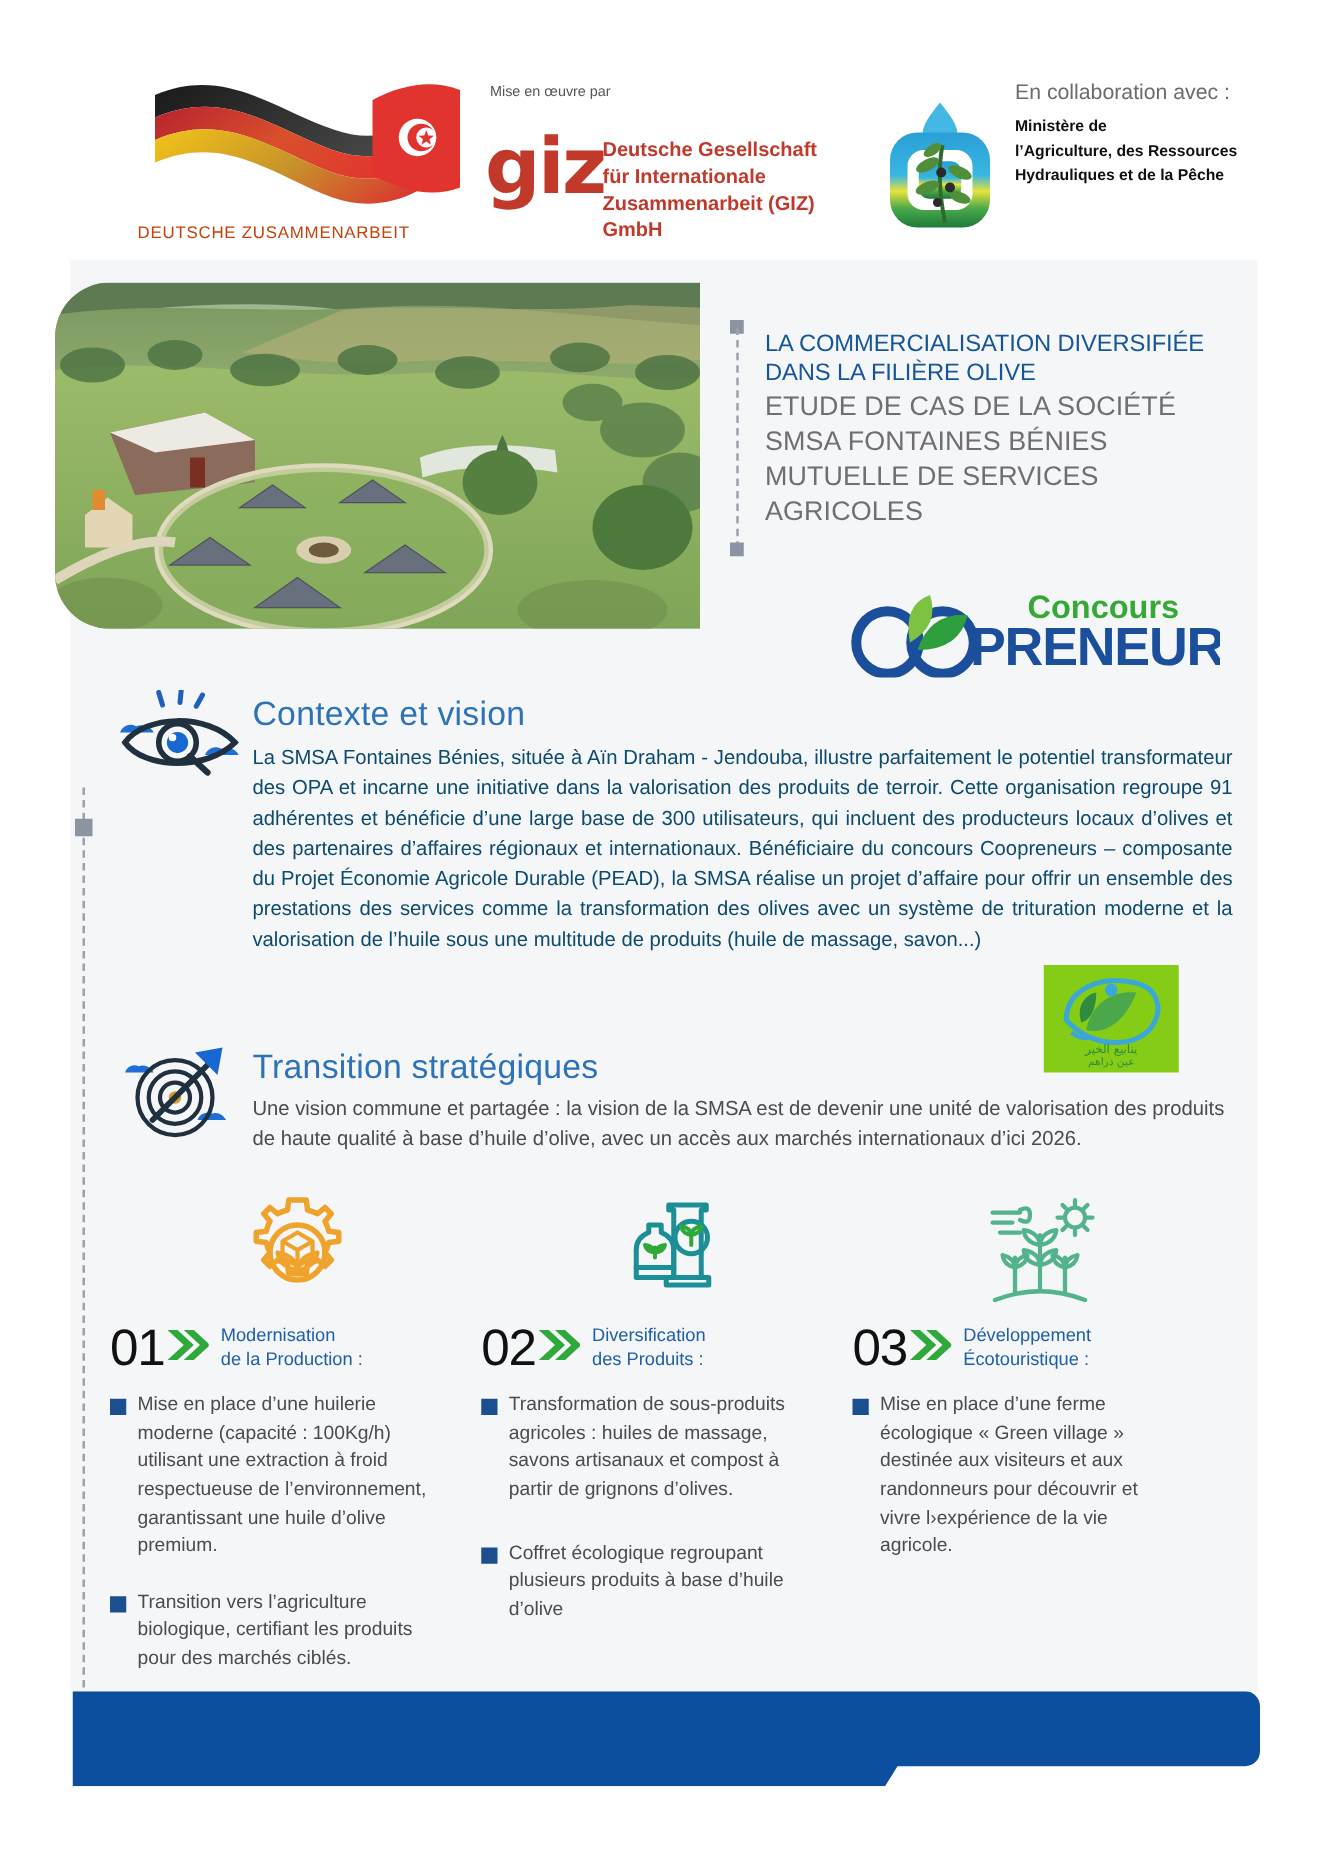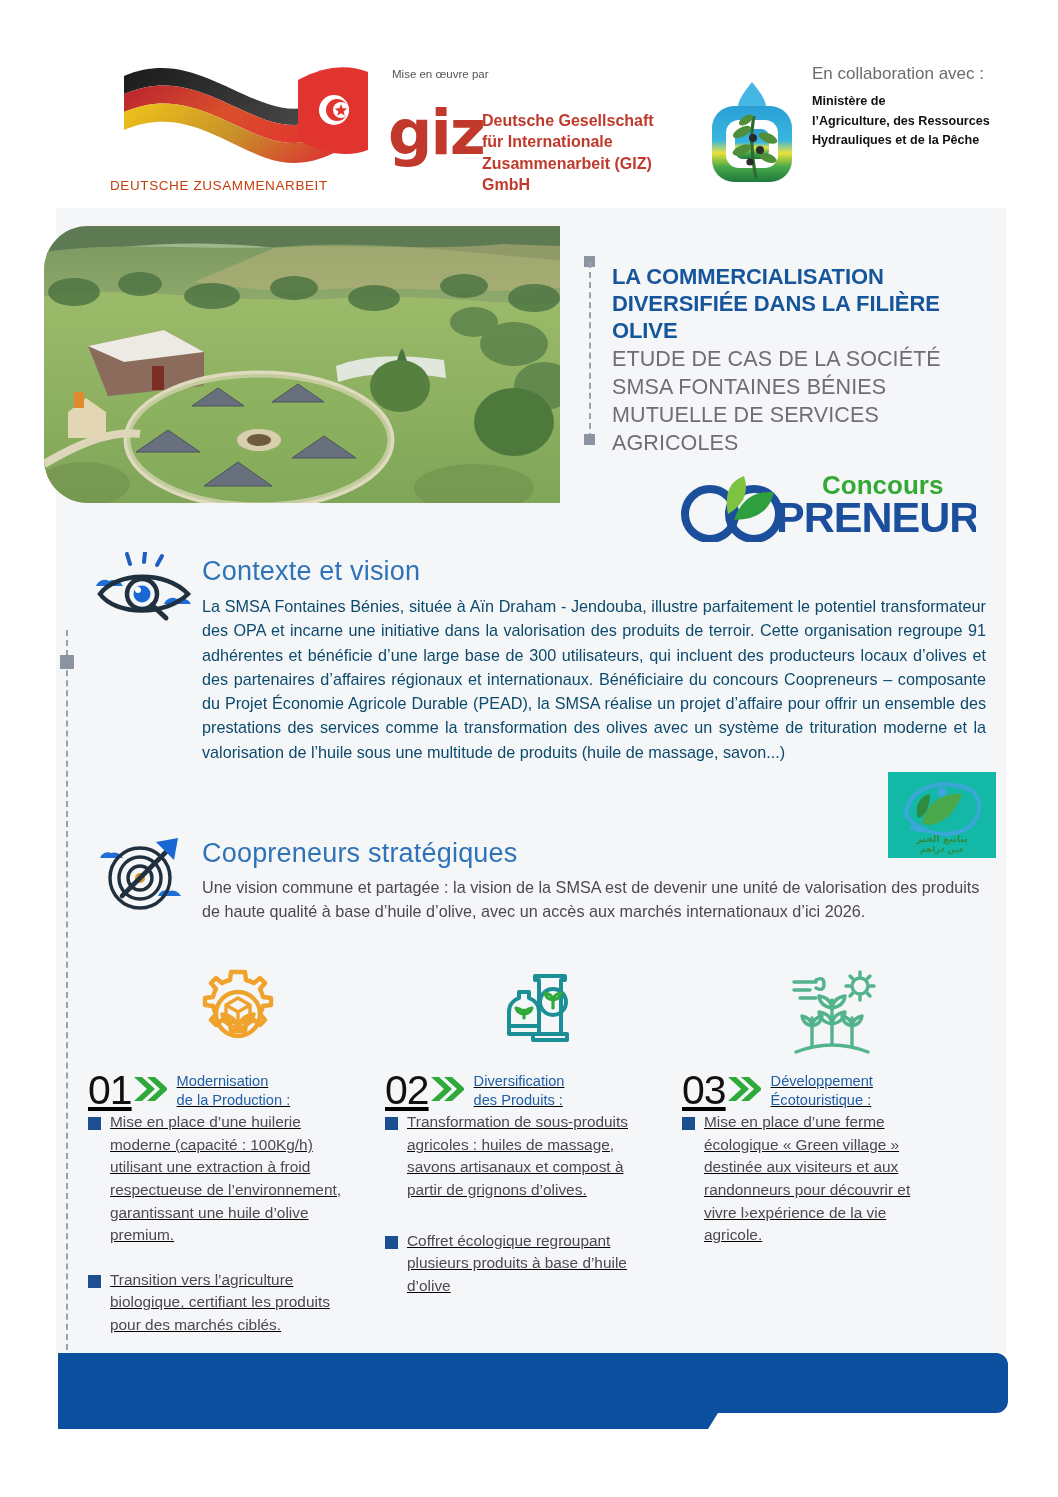--- a/index.html
+++ b/index.html
@@ -82,21 +82,21 @@
   .title-rail {
     position: absolute; left: 589px; top: 262px;
     width: 2px; height: 177px;
     border-left: 2px dashed #9aa2ad;
   }
   .title-rail-top { position: absolute; left: 584px; top: 256px; width: 11px; height: 11px; background: #8b94a0; }
   .title-rail-bot { position: absolute; left: 584px; top: 434px; width: 11px; height: 11px; background: #8b94a0; }
 
   .title-wrap { position: absolute; left: 612px; top: 264px; width: 380px; }
   .title-main {
-    font-size: 22px; line-height: 1.22; font-weight: 700;
+    font-size: 19px; line-height: 1.22; font-weight: 400;
     color: #15559a; letter-spacing: -.1px;
   }
   .title-sub {
     margin-top: 2px;
     font-size: 21.5px; line-height: 1.30; color: #6e6e73; font-weight: 400;
     letter-spacing: .1px;
   }
 
   
   .coop { position: absolute; left: 676px; top: 470px; width: 300px; height: 72px; }
@@ -108,56 +108,56 @@
     font-size: 27px; color: #2e73b8; font-weight: 400; letter-spacing: .2px;
   }
   .sec-ctx-body {
     position: absolute; left: 202px; top: 594px; width: 784px;
     font-size: 16.2px; line-height: 1.50; color: #0c4a6e;
     text-align: justify;
   }
 
   
   .smsa-mark {
-    position: absolute; left: 888px; top: 772px;
-    width: 108px; height: 86px; background: #14b8a6; font-weight: bold;
+    position: absolute; left: 835px; top: 772px;
+    width: 108px; height: 86px; background: #84cc16;
   }
 
   
   .sec-ini-icon { position: absolute; left: 98px; top: 832px; width: 92px; height: 84px; }
   .sec-ini-title {
     position: absolute; left: 202px; top: 838px;
     font-size: 27px; color: #2e73b8; font-weight: 400; letter-spacing: .2px;
   }
   .sec-ini-body {
     position: absolute; left: 202px; top: 875px; width: 784px;
     font-size: 16.2px; line-height: 1.50; color: #4a4a4f;
   }
 
   
   .cols { position: absolute; left: 88px; top: 952px; width: 900px; height: 400px; }
-  .col { position: absolute; top: 16px; width: 300px; text-decoration: underline; }
+  .col { position: absolute; top: 4px; width: 300px; }
   .col-1 { left: 0; }
   .col-2 { left: 297px; }
   .col-3 { left: 594px; }
 
   .col-icon { height: 92px; display: flex; align-items: center; justify-content: center; }
   .col-head { display: flex; align-items: center; margin-top: 10px; }
   .col-num {
     font-size: 41px; font-weight: 300; color: #111;
     font-family: "Liberation Sans", sans-serif; letter-spacing: -1px;
     line-height: 1;
   }
   .chev { margin-left: 1px; display: inline-block; }
   .col-label {
     margin-left: 10px;
     font-size: 14.6px; line-height: 1.28; color: #1f5ea8; font-weight: 400;
   }
 
-  .bullets { }
+  .bullets { margin-top: 14px; }
   .bullet { display: flex; margin-bottom: 22px; }
   .bullet-sq {
     flex: 0 0 auto;
     width: 13px; height: 13px; background: #1b4f8f;
     margin-top: 6px; margin-right: 9px;
   }
   .bullet-tx {
     font-size: 15.4px; line-height: 1.47; color: #4a4a4f; width: 236px;
   }
 
@@ -383,21 +383,21 @@
     <path d="M60 64 a8 8 0 0 1 11 -5 a10 10 0 0 1 12 5 Z" fill="#1e6ed6"></path>
     <g fill="none" stroke="#20303f" stroke-width="3.4">
       <circle cx="42" cy="46" r="30"></circle>
       <circle cx="42" cy="46" r="21"></circle>
       <circle cx="42" cy="46" r="12"></circle>
     </g>
     <circle cx="42" cy="46" r="5" fill="#d89a2a"></circle>
     <path d="M24 64 L72 16" stroke="#20303f" stroke-width="4.6" stroke-linecap="round"></path>
     <path d="M58 10 L80 6 L76 28 Z" fill="#1867d2"></path>
   </svg>
-  <div class="sec-ini-title">Coopreneurs stratégiques</div>
+  <div class="sec-ini-title">Transition stratégiques</div>
   <div class="sec-ini-body">Une vision commune et partagée : la vision de la SMSA est de devenir une unité de valorisation des produits de haute qualité à base d’huile d’olive, avec un accès aux marchés internationaux d’ici 2026.</div>
 
   <div class="cols">
 
     <div class="col col-1">
       <div class="col-icon">
         <svg width="92" height="92" viewBox="0 0 92 92">
           <g fill="none" stroke="#f0a32c" stroke-width="4.4" stroke-linejoin="round">
             <path d="M46 4 l7 0 1 8 a34 34 0 0 1 8 3 l6-5 5 5 -5 6 a34 34 0 0 1 3 8 l8 1 0 7 -8 1 a34 34 0 0 1 -3 8 l5 6 -5 5 -6-5 a34 34 0 0 1 -8 3 l-1 8 -7 0 -7 0 -1-8 a34 34 0 0 1 -8-3 l-6 5 -5-5 5-6 a34 34 0 0 1 -3-8 l-8-1 0-7 8-1 a34 34 0 0 1 3-8 l-5-6 5-5 6 5 a34 34 0 0 1 8-3 l1-8 Z"></path>
             <circle cx="46" cy="46" r="22"></circle>

